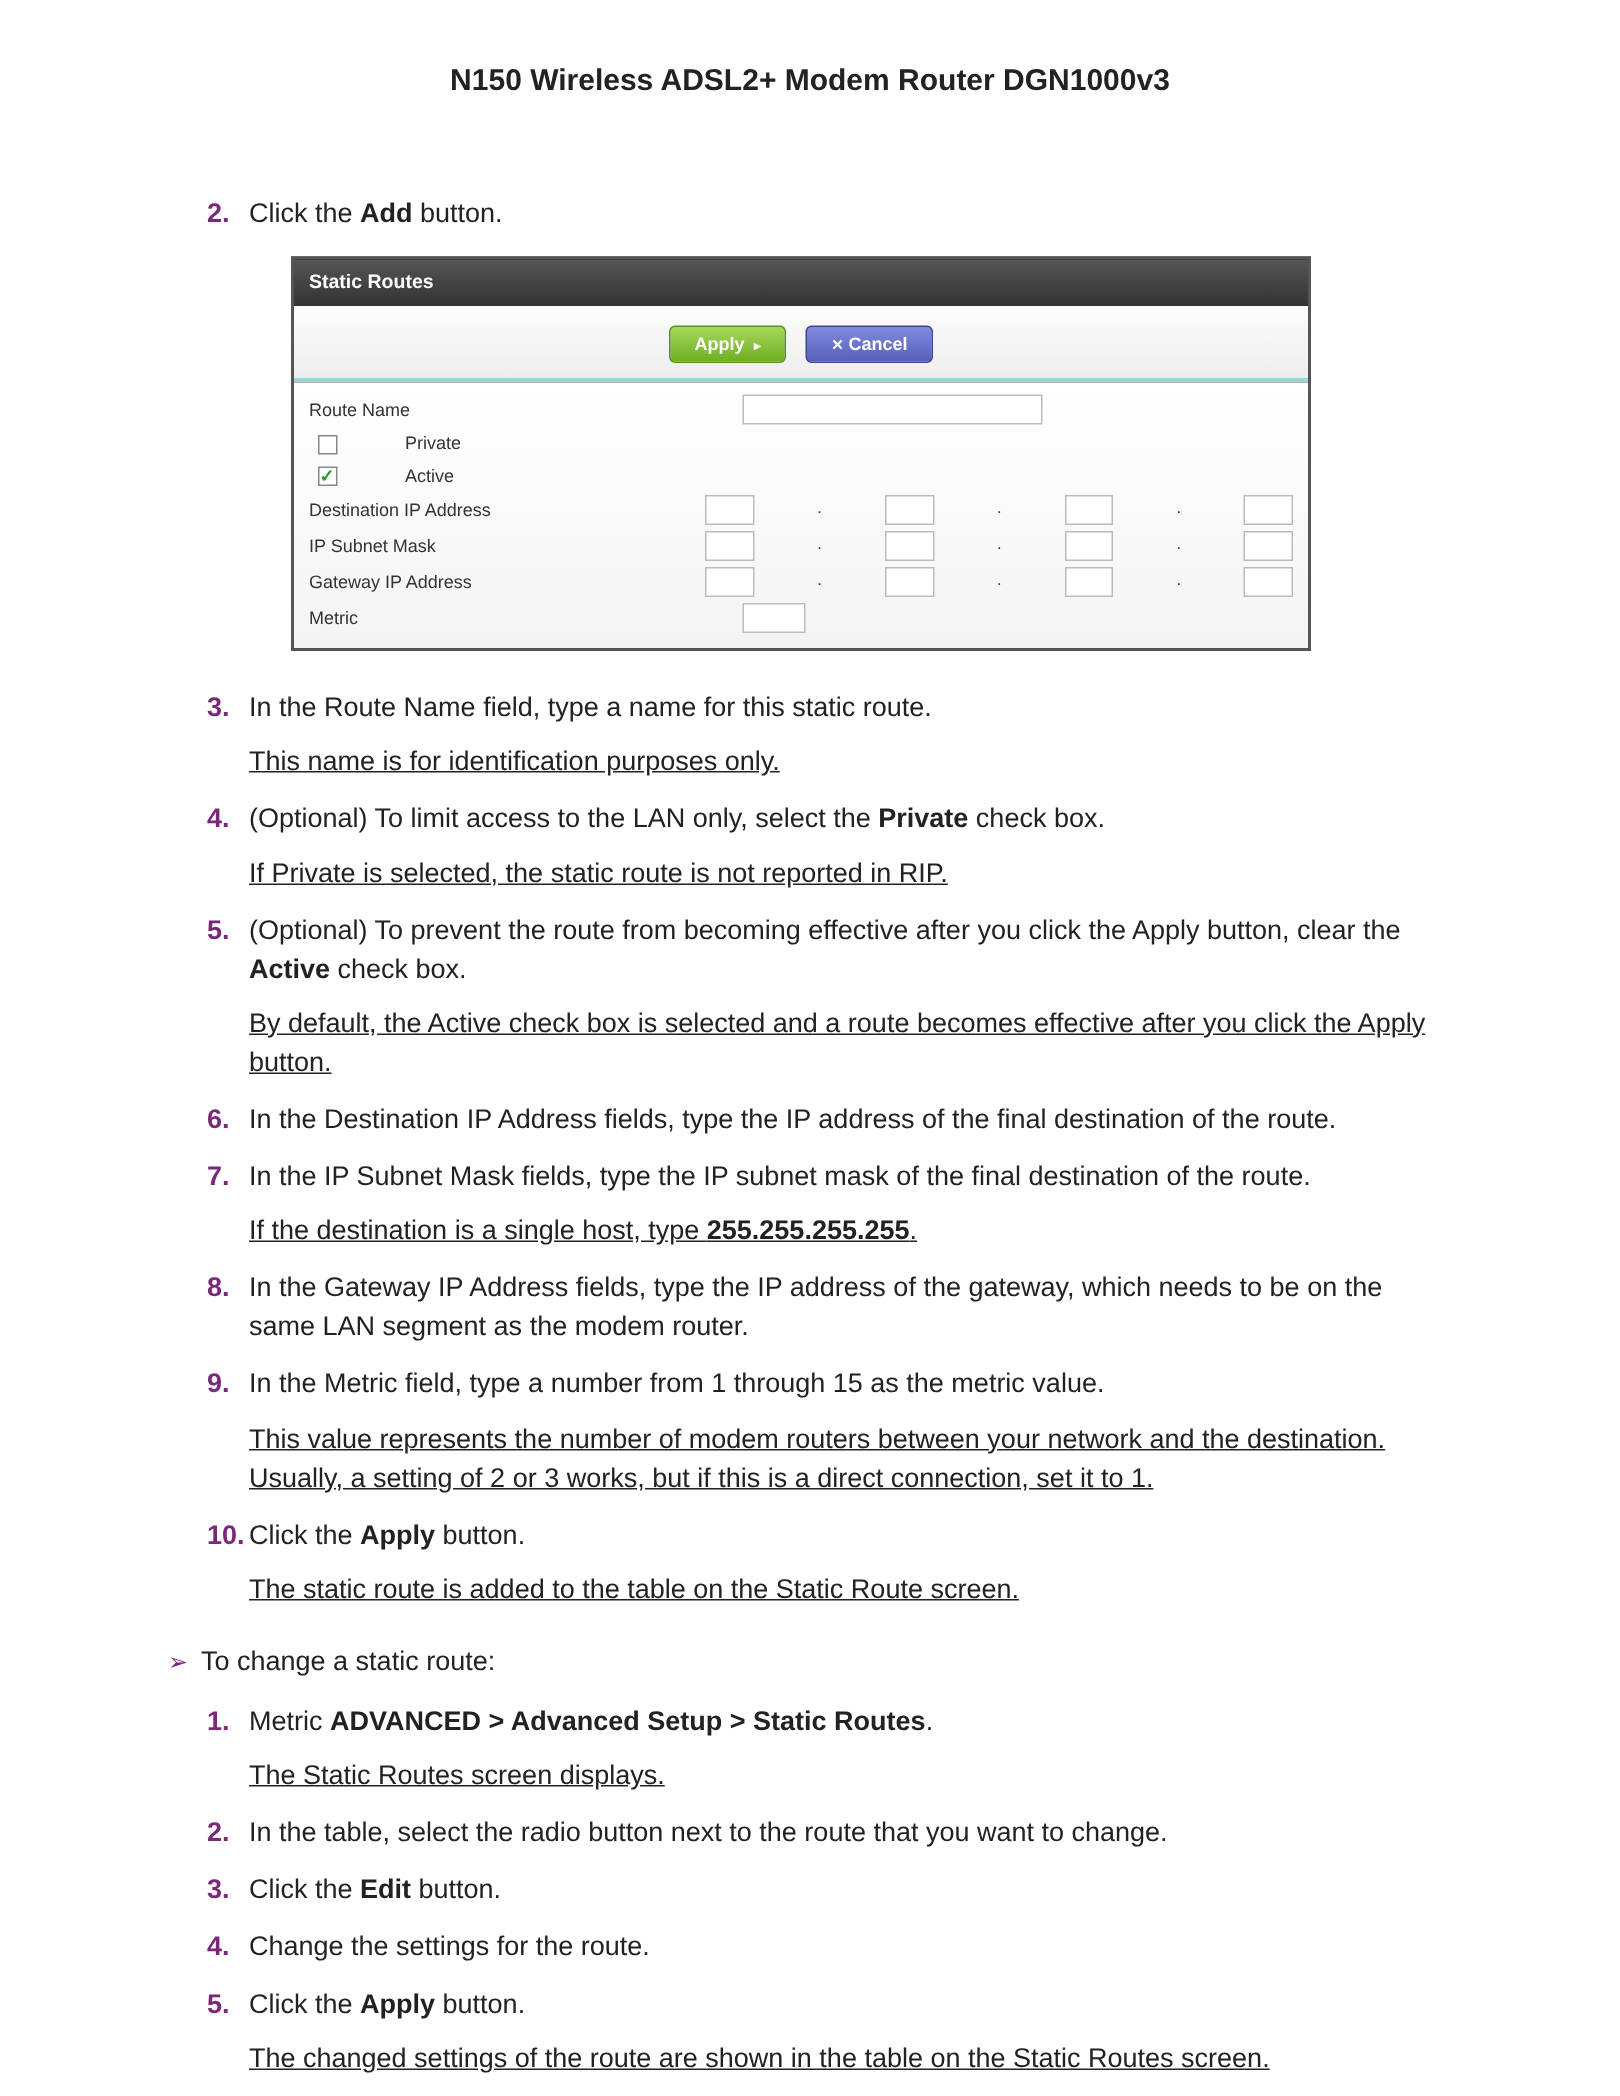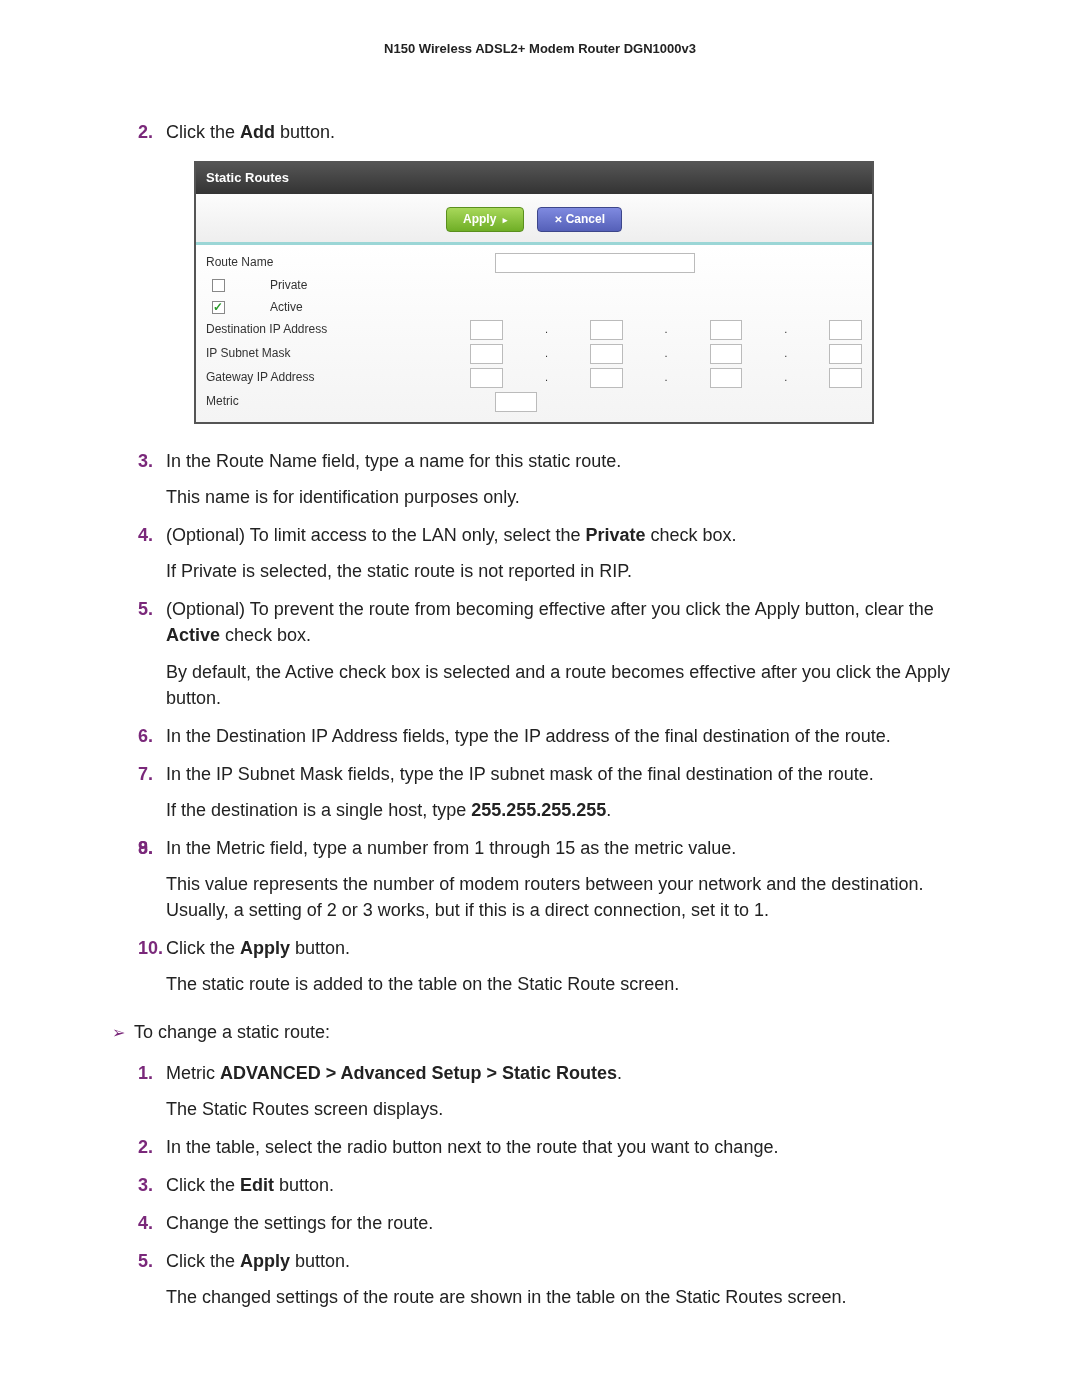--- a/index.html
+++ b/index.html
@@ -9,41 +9,42 @@
     width: 1080px;
     margin: 0 auto;
     padding: 40px 112px 40px 112px;
     color: #222;
     font-size: 18px;
     line-height: 1.45;
   }
   .page-header {
     text-align: center;
     font-weight: bold;
-    font-size: 13px;
+    font-size: 20px;
     margin-bottom: 60px;
   }
   ol.steps {
     list-style: none;
     padding-left: 26px;
   }
   ol.steps > li {
     margin-bottom: 12px;
     position: relative;
     padding-left: 28px;
   }
   ol.steps > li .num {
     position: absolute;
     left: 0;
     top: 0;
     font-weight: bold;
     color: #7a287a;
   }
   ol.steps > li p {
     margin-top: 10px;
+    text-decoration: underline;
   }
   .bold { font-weight: bold; }
 
   
   .ui-shot {
     margin: 16px 0 24px 28px;
     width: 680px;
     border: 2px solid #555;
     background: #000000;
     font-family: Arial, sans-serif;
@@ -237,20 +238,21 @@
   <li>
     <span class="num">7.</span>
     <span>In the IP Subnet Mask fields, type the IP subnet mask of the final destination of the route.</span>
     <p>
       <span>If the destination is a single host, type </span><span class="bold">255.255.255.255</span><span>.</span>
     </p>
   </li>
 
   <li>
     <span class="num">8.</span>
+    <span>In the Gateway IP Address fields, type the IP address of the gateway, which needs to be on the same LAN segment as the modem router.</span>
   </li>
 
   <li>
     <span class="num">9.</span>
     <span>In the Metric field, type a number from 1 through 15 as the metric value.</span>
     <p>This value represents the number of modem routers between your network and the destination. Usually, a setting of 2 or 3 works, but if this is a direct connection, set it to 1.</p>
   </li>
 
   <li>
     <span class="num">10.</span>

